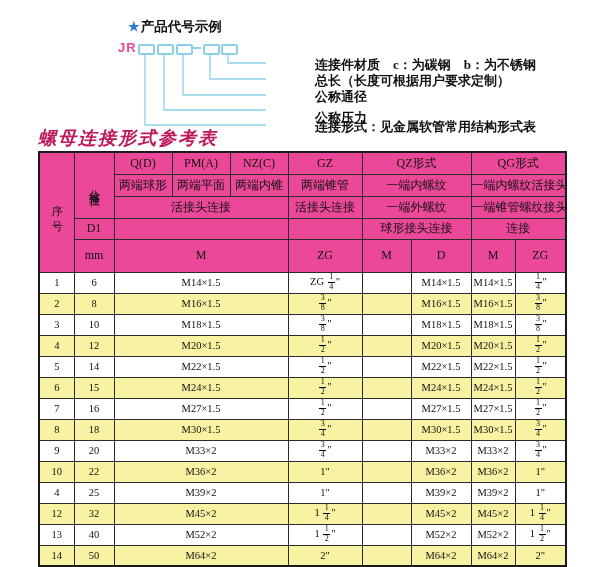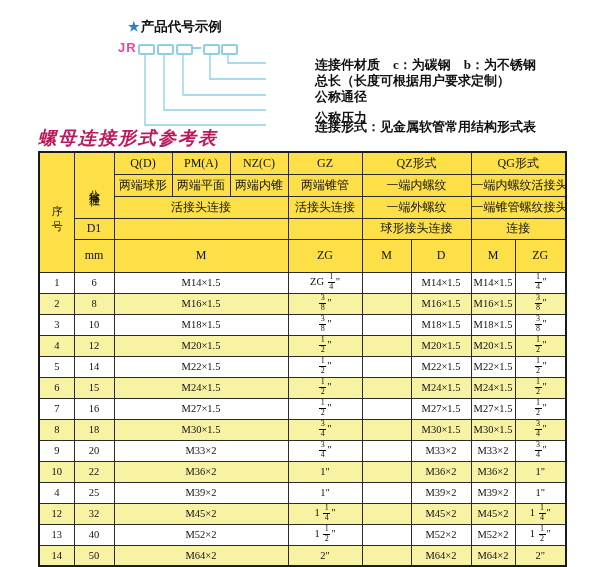--- a/index.html
+++ b/index.html
@@ -44,21 +44,21 @@
   table.ref{
     position:absolute;left:38px;top:151px;width:527px;
     border-collapse:collapse;table-layout:fixed;
     border:2px solid #1a1a1a;
   }
   table.ref th,table.ref td{
     border:1px solid #2b2b2b;padding:0;margin:0;
     text-align:center;vertical-align:middle;font-weight:normal;
     overflow:hidden;white-space:nowrap;
   }
-  thead th{background:#fde047;font-size:12px;}
+  thead th{background:#ec4899;font-size:12px;}
   thead tr.h1{height:22px;} thead tr.h2{height:22px;} thead tr.h3{height:22px;}
   thead tr.h4{height:21px;margin-left:33px;} thead tr.h5{height:33px;}
   tbody tr{height:21px;background:#ffffff;}
   tbody tr.alt{background:#f8f2a3;}
   tbody td{font-size:10.5px;}
   .vtext{
     writing-mode:vertical-rl;text-orientation:upright;
     margin:0 auto;font-size:11px;letter-spacing:2px;line-height:1;
   }
   .vtext.seq{letter-spacing:16px;}

